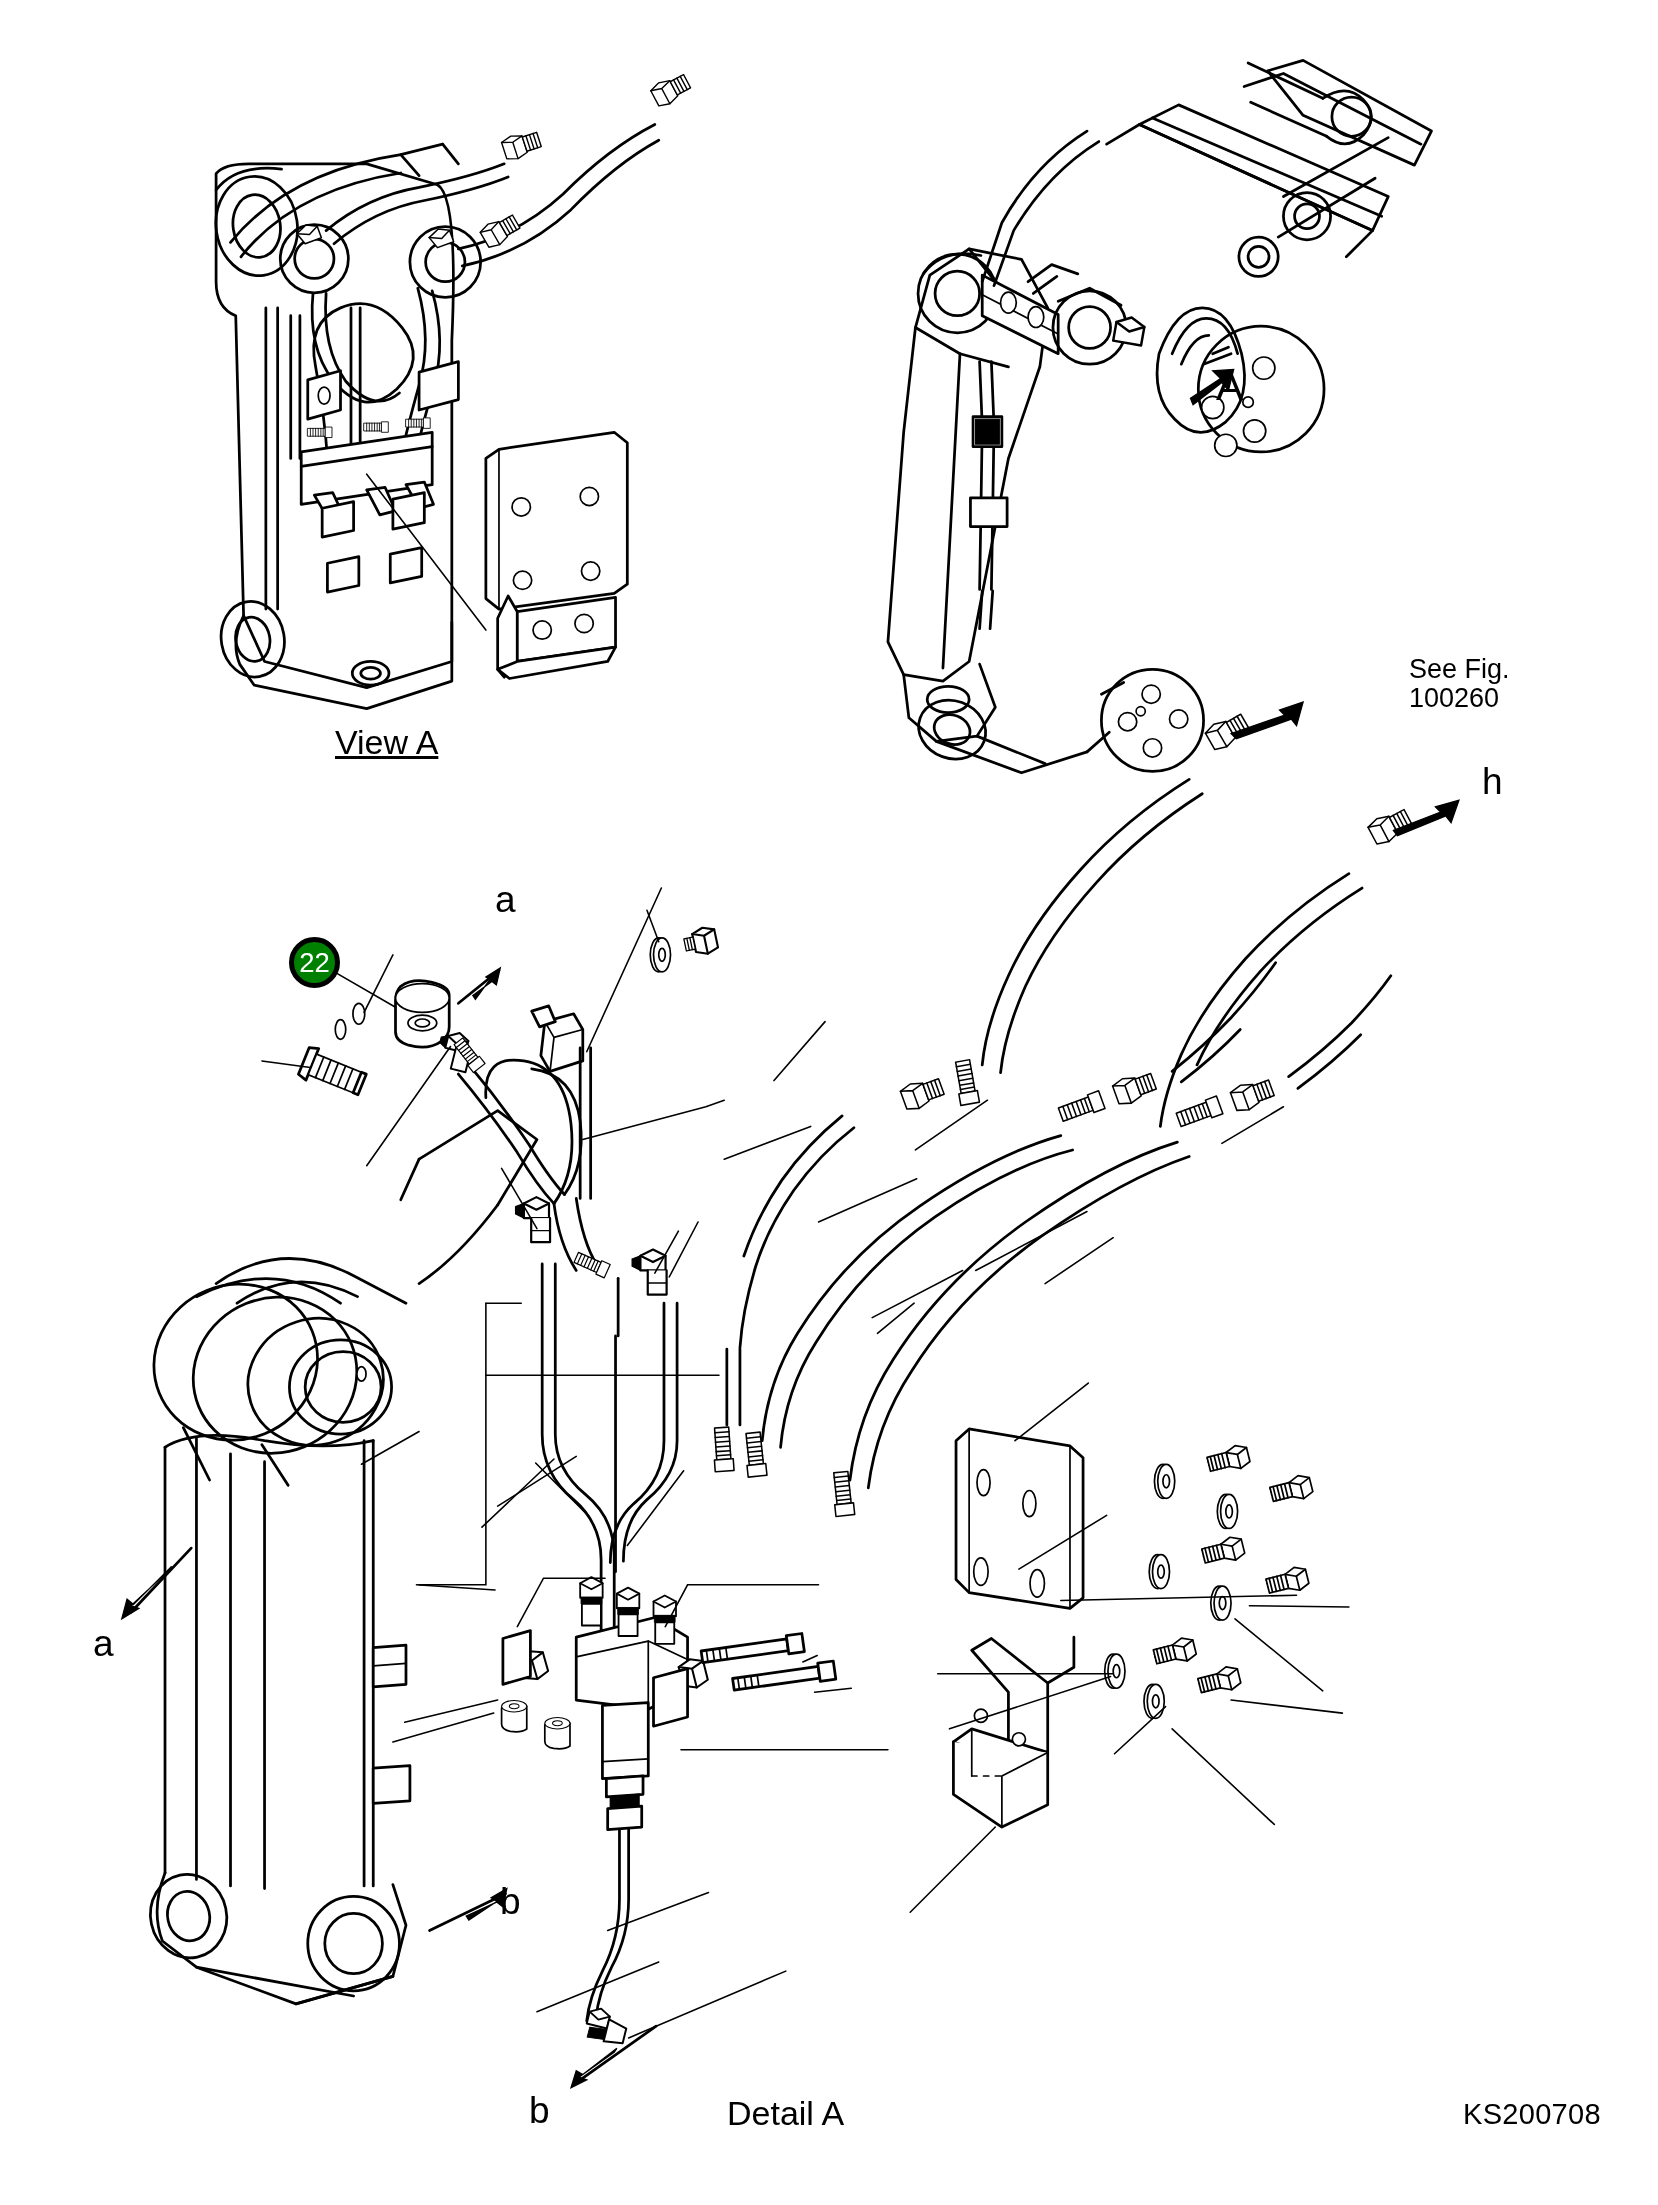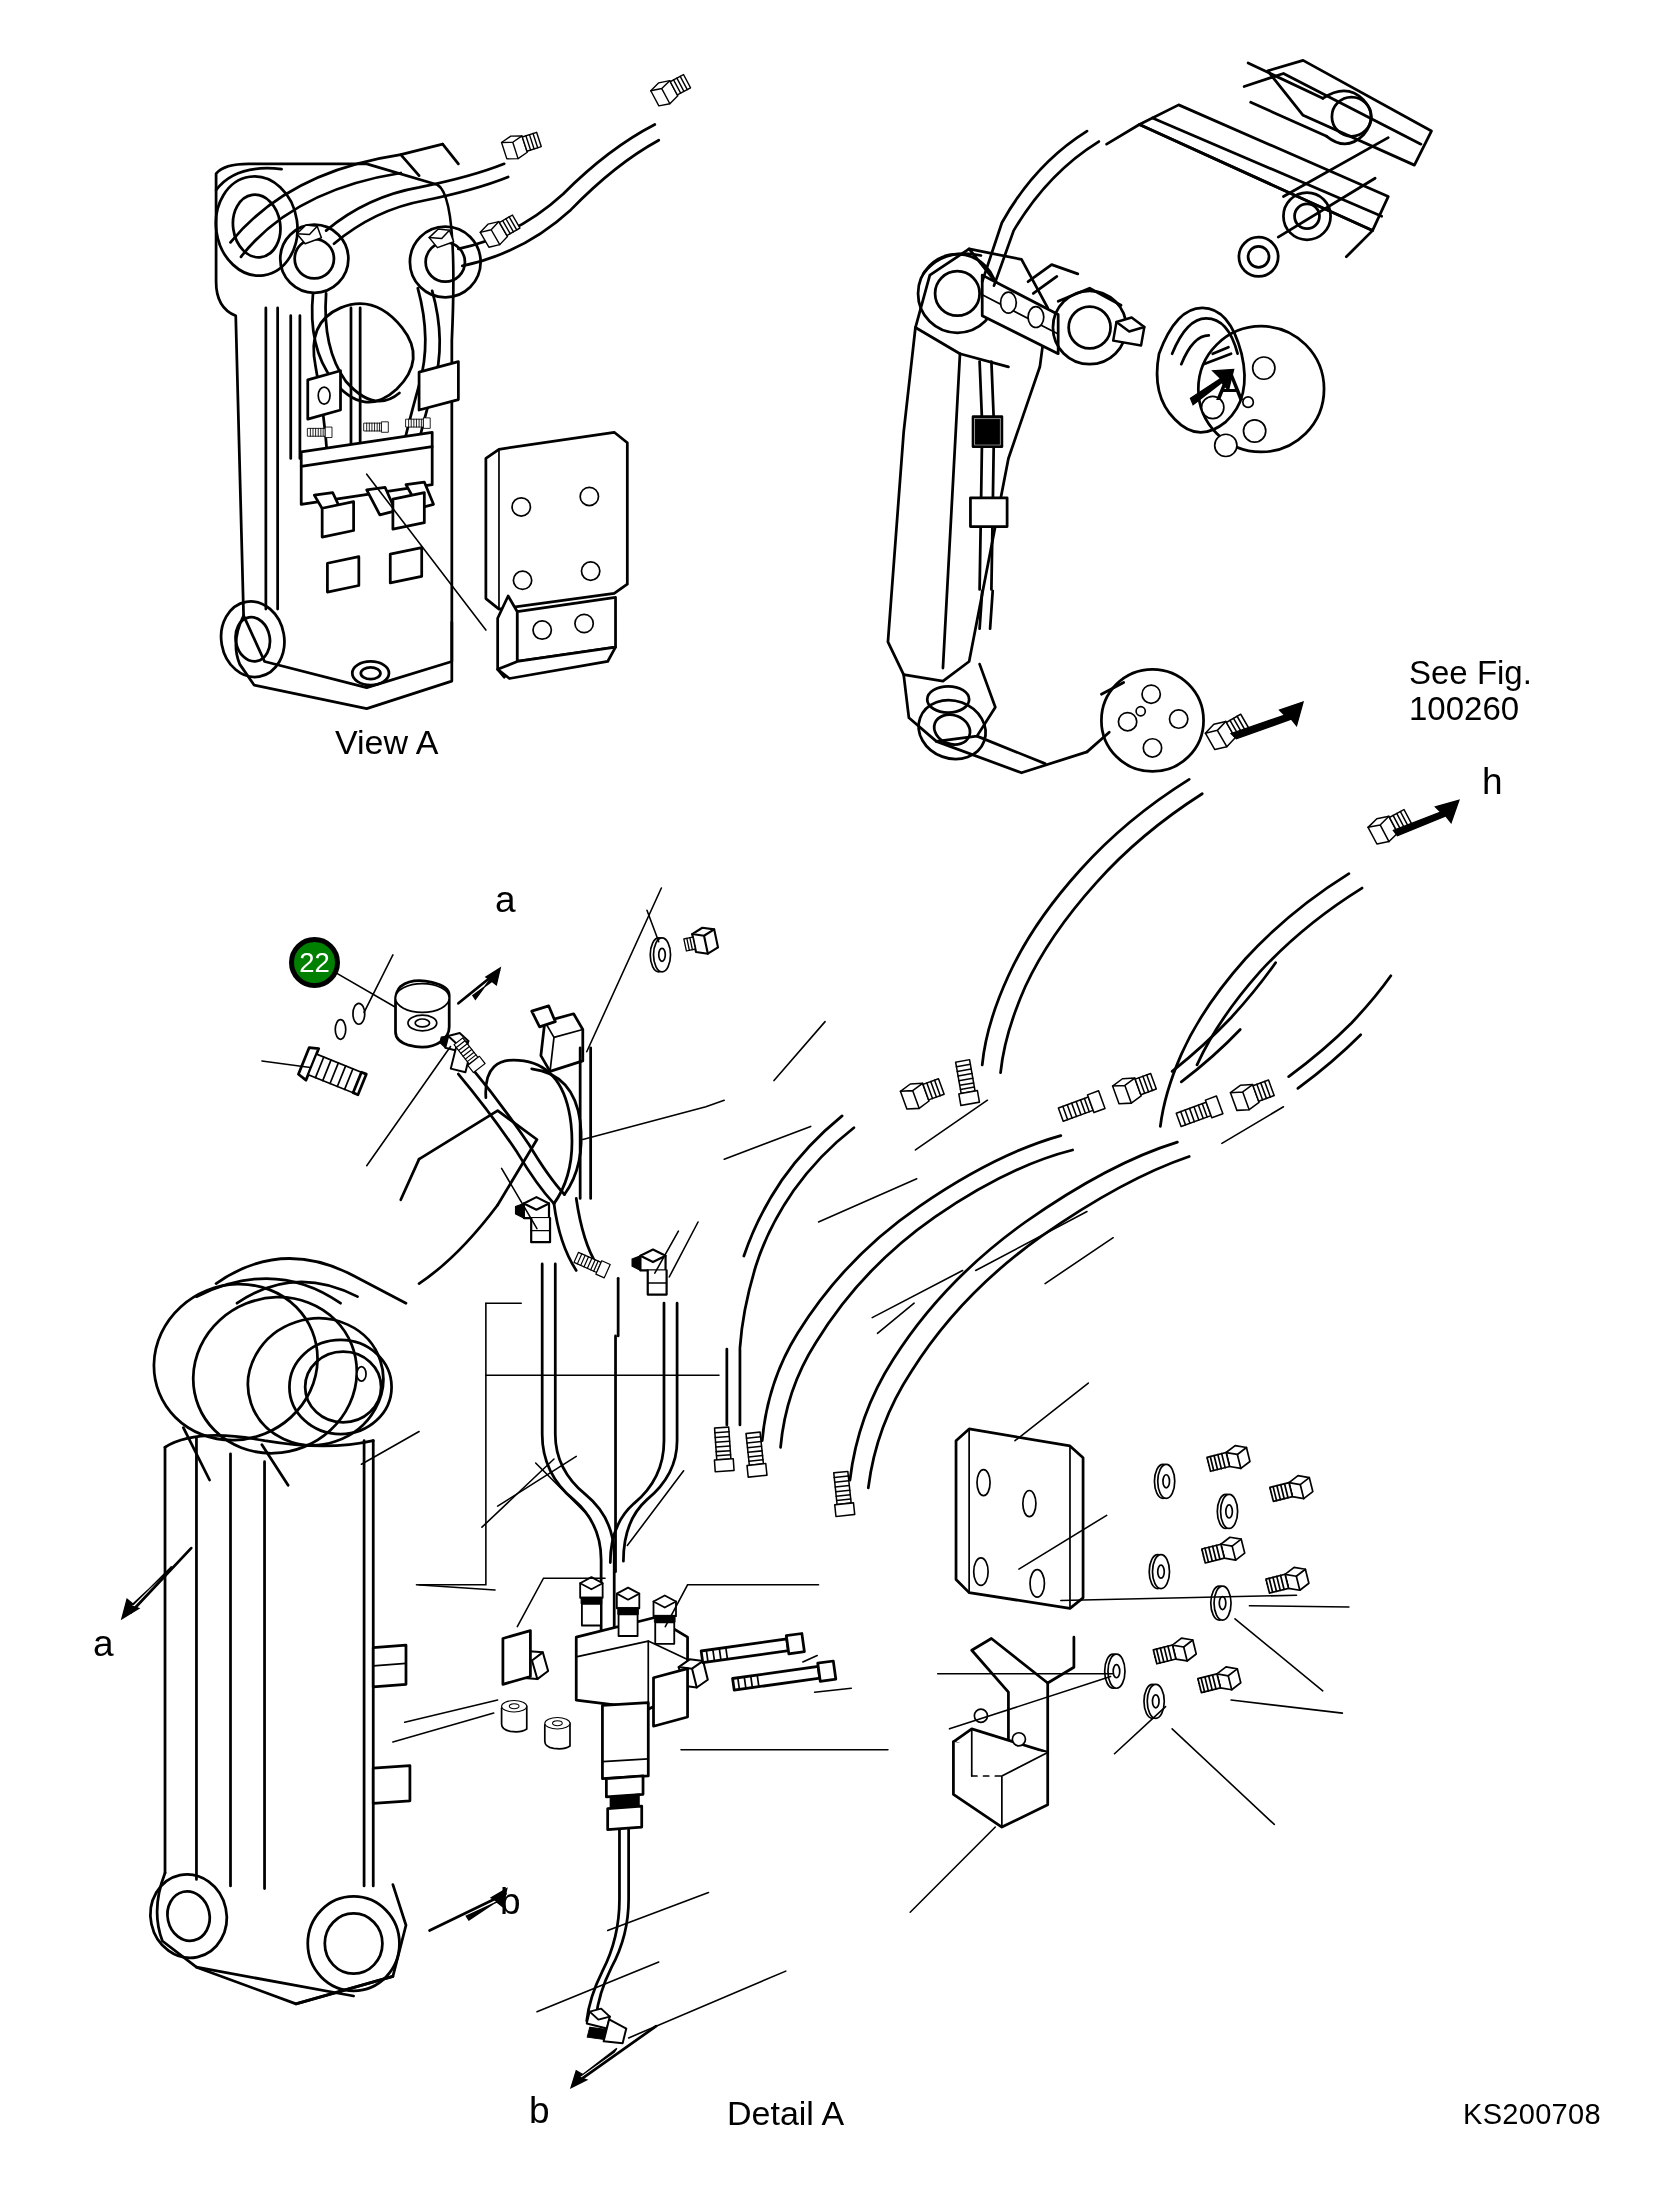--- a/index.html
+++ b/index.html
@@ -13,21 +13,21 @@
   #art{position:absolute;left:0;top:0;width:1658px;height:2205px;}
   .lbl{
     position:absolute;
     color:#000;
     font-family:"Liberation Sans",sans-serif;
     white-space:pre;
     line-height:1.08;
   }
   .lbl-view-a{font-size:34px;}
   .lbl-detail-a{font-size:34px;}
-  .lbl-seefig{font-size:33px;}
+  .lbl-seefig{font-size:27px;}
   .lbl-ks{font-size:29px;letter-spacing:0.3px;margin-left:23px;}
   .lbl-sm{font-size:37px;font-weight:400;}
   .lbl-a-flange{font-size:41px;font-weight:400;}
   .callout{
     position:absolute;
     width:51px;height:51px;
     border-radius:50%;
     background:#008000;
     border:5.9px solid #000000;
     box-sizing:border-box;
@@ -635,20 +635,20 @@
 
   <div class="lbl lbl-sm" style="left:529px;top:2091px;">b</div>
 
   <div class="lbl lbl-sm" style="left:1482px;top:762px;">h</div>
 
   <div class="lbl lbl-a-flange" style="left:1216px;top:364px;">A</div>
 
   <div class="lbl lbl-seefig" style="left:1409px;top:655px;">See Fig.
 100260</div>
 
-  <div class="lbl lbl-view-a" style="left:335px;top:724px;">View A</div>
+  <div class="lbl lbl-view-a" style="left:335px;top:724px;text-decoration:underline;">View A</div>
 
   <div class="lbl lbl-detail-a" style="left:727px;top:2095px;text-align:center;">Detail A</div>
 
   <div class="lbl lbl-ks" style="left:1440px;top:2099px;">KS200708</div>
 
 </div>
 
 
 </body></html>

